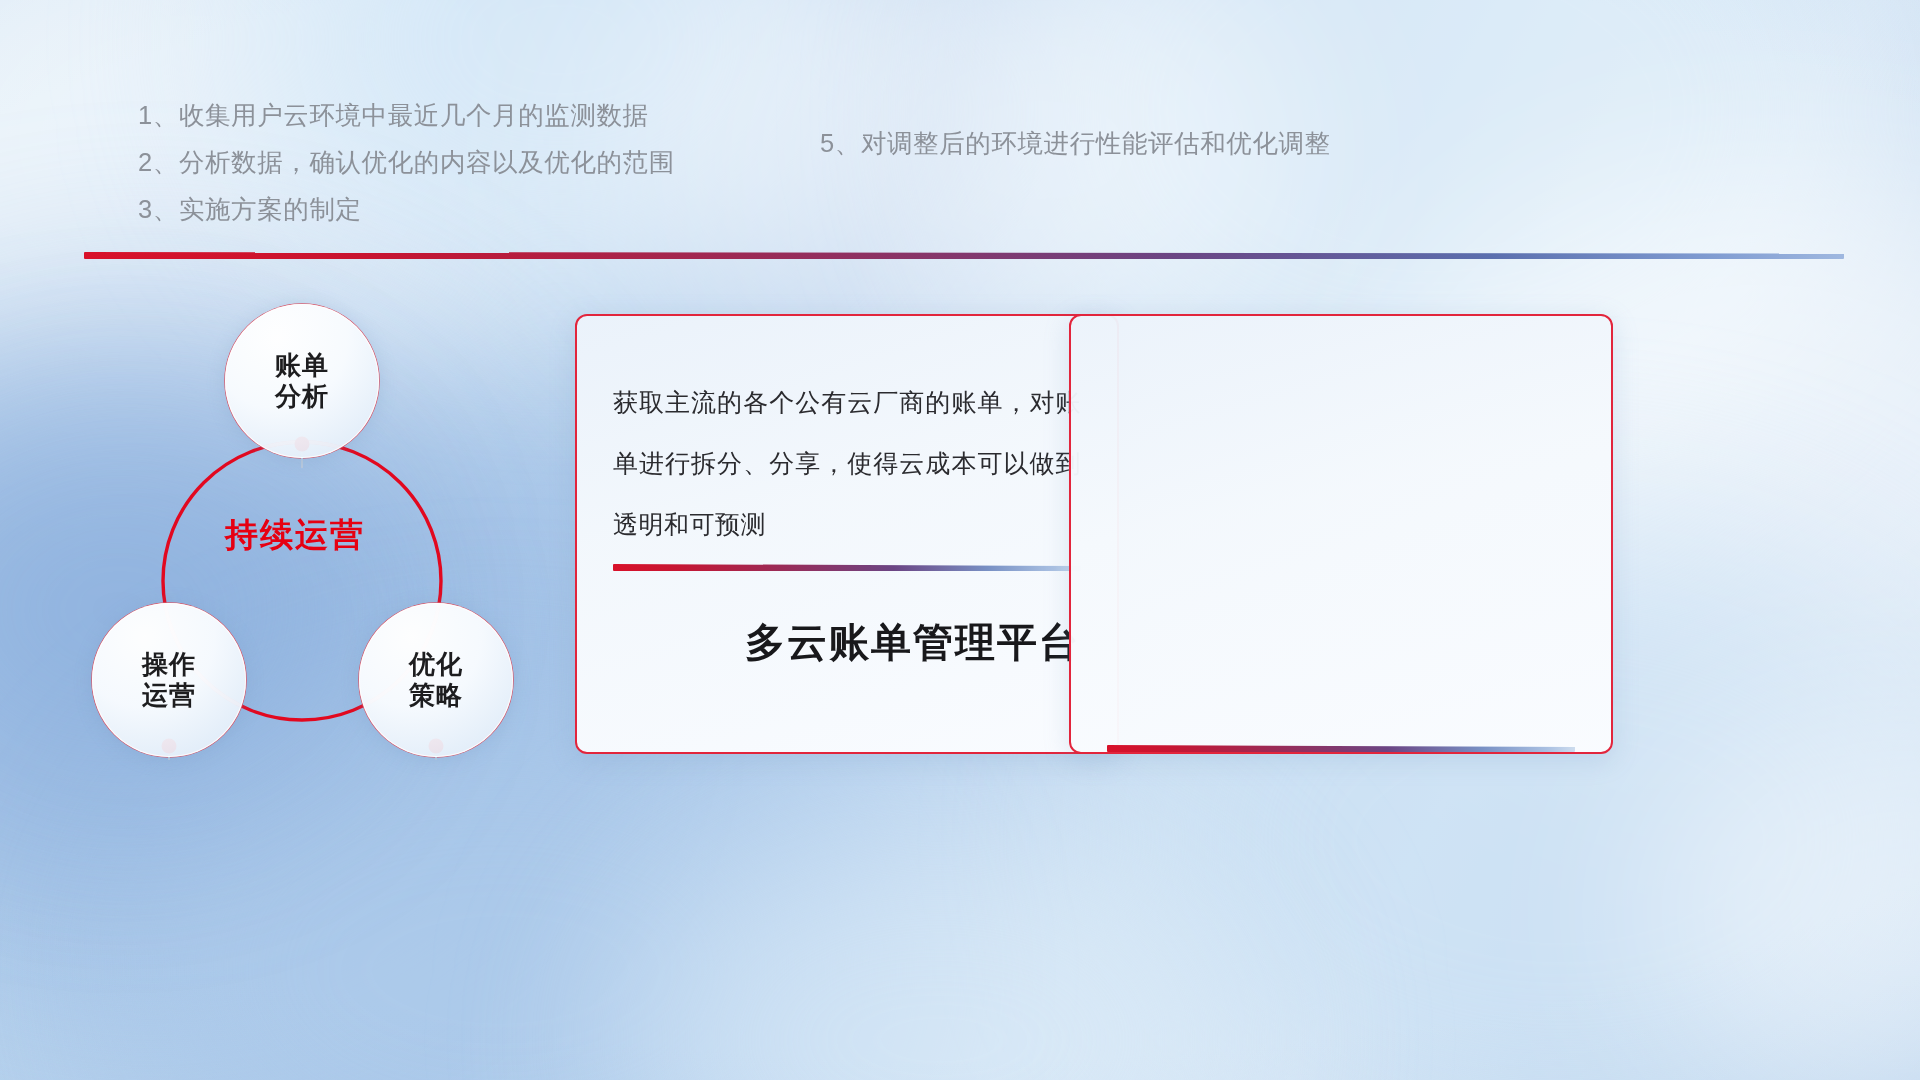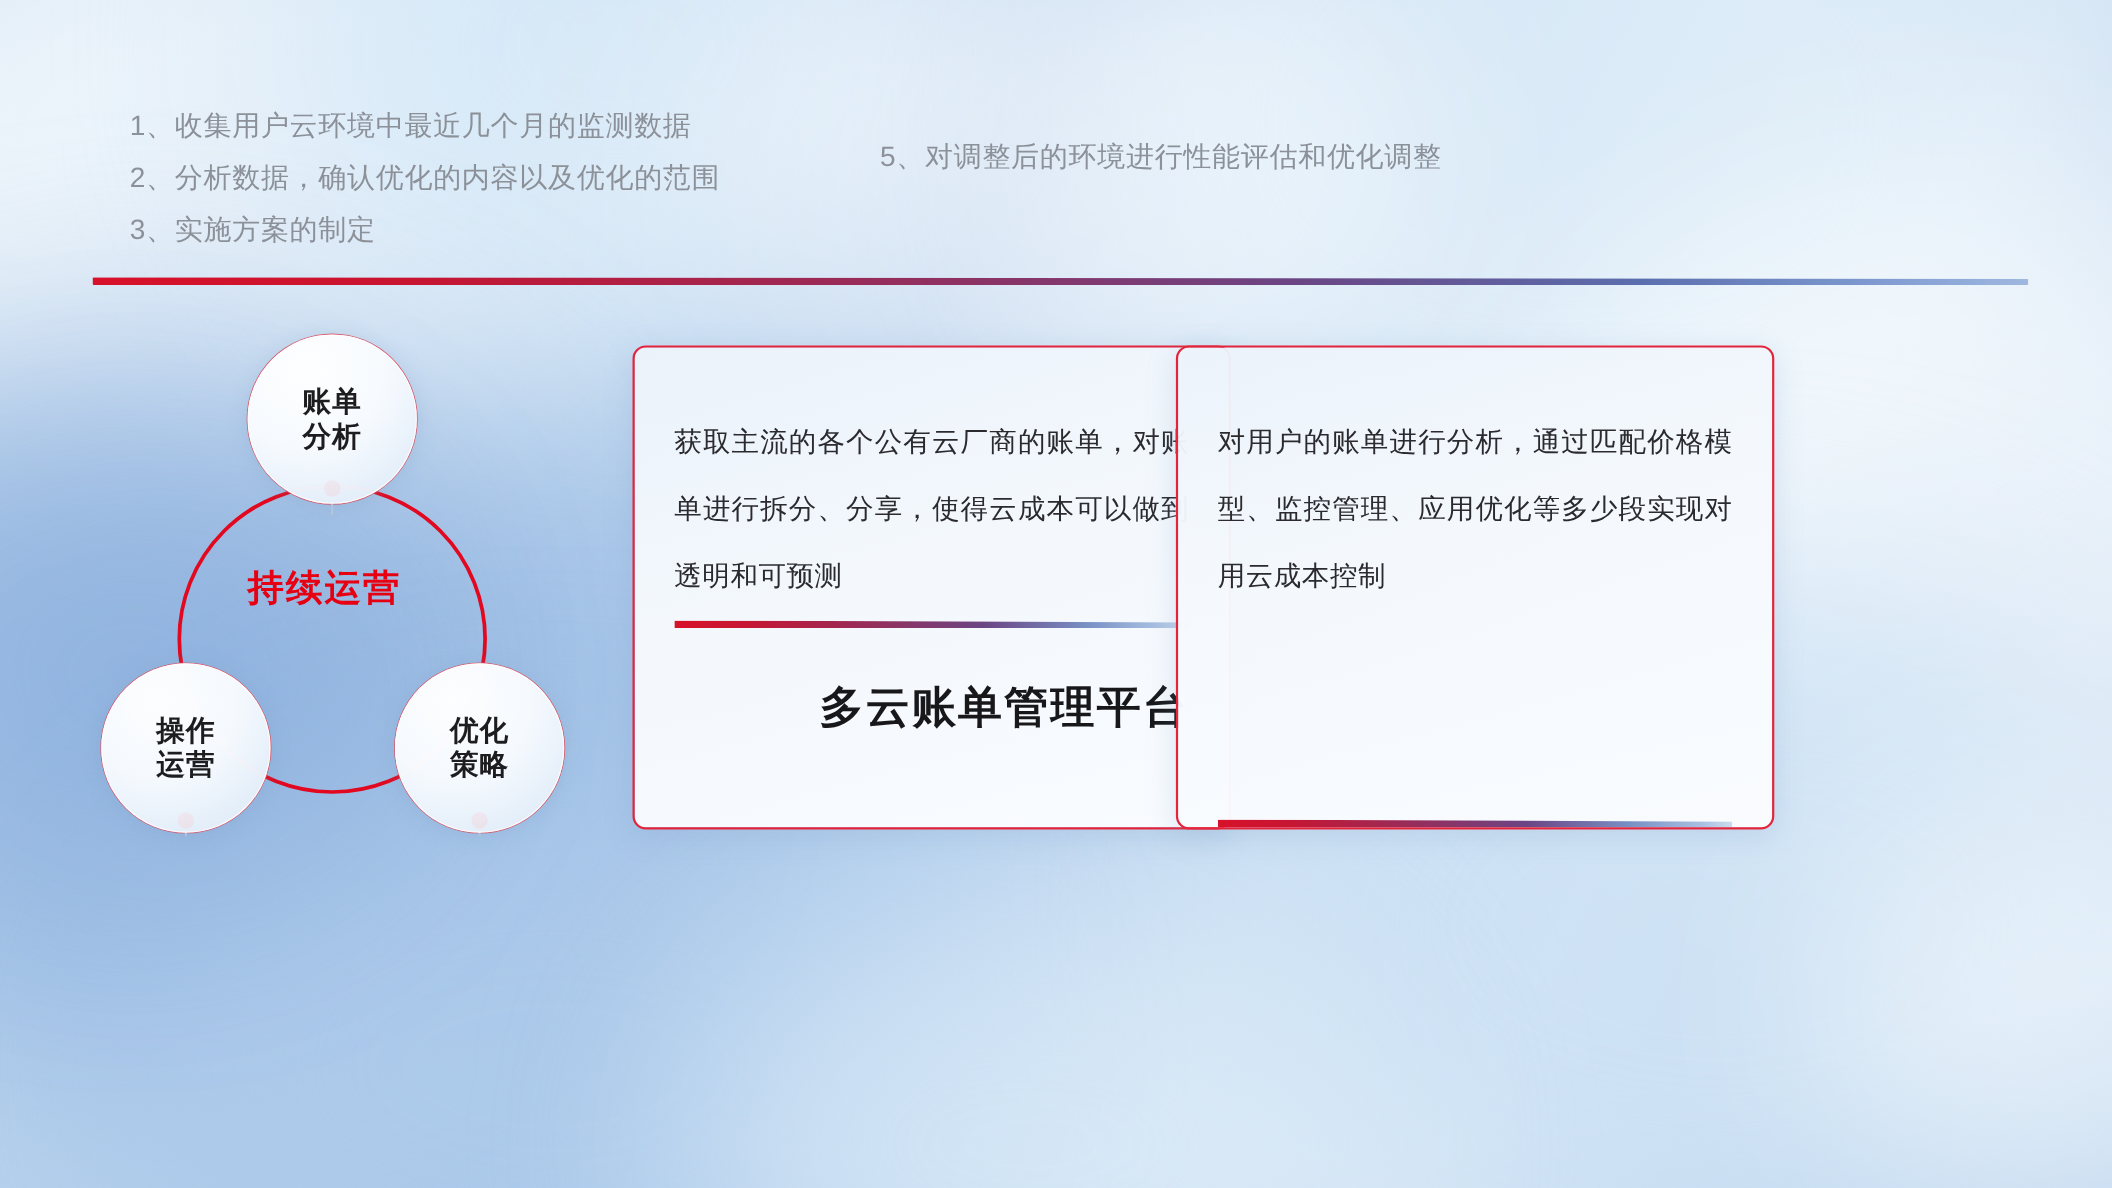--- a/index.html
+++ b/index.html
@@ -38,21 +38,21 @@
   .b9 { width:640px; height:440px; left:620px;  top:820px;   background:rgba(222,236,249,.60); }
   .b10{ width:520px; height:420px; left:1640px; top:700px;   background:rgba(255,255,255,.50); }
   .b11{ width:480px; height:380px; left:-120px; top:420px;   background:rgba(123,162,214,.42); }
   .b12{ width:560px; height:420px; left:760px;  top:-60px;   background:rgba(255,255,255,.35); }
   .vig {
     position:absolute; inset:0;
     background:radial-gradient(130% 100% at 50% 46%, rgba(255,255,255,0) 52%, rgba(150,184,222,.30) 100%);
   }
 
   
-  .bullets { position:absolute; z-index:4; }
+  .bullets { position:absolute; z-index:4;margin-left:20px; }
   #bullets-left  { left:118px; top:92px;  }
   #bullets-right { left:800px; top:120px; }
   .bullet {
     color:#8c9199;
     font-size:25.5px;
     letter-spacing:.6px;
     line-height:47px;
     white-space:nowrap;
     font-weight:400;
   }
@@ -216,15 +216,14 @@
   </div>
 </div>
 
 <div class="card" id="card-1">
   <div class="card-body">获取主流的各个公有云厂商的账单，对账单进行拆分、分享，使得云成本可以做到透明和可预测</div>
   <div class="card-rule"></div>
   <div class="card-title">多云账单管理平台</div>
 </div>
 
 <div class="card" id="card-2">
-  <div class="card-body">对用户的账单进行分析，通过匹配价格模型、监控管理、应用优化等多少段实现对用云成本控制</div>
   <div class="card-rule"></div>
 </div>
 
 </body></html>

